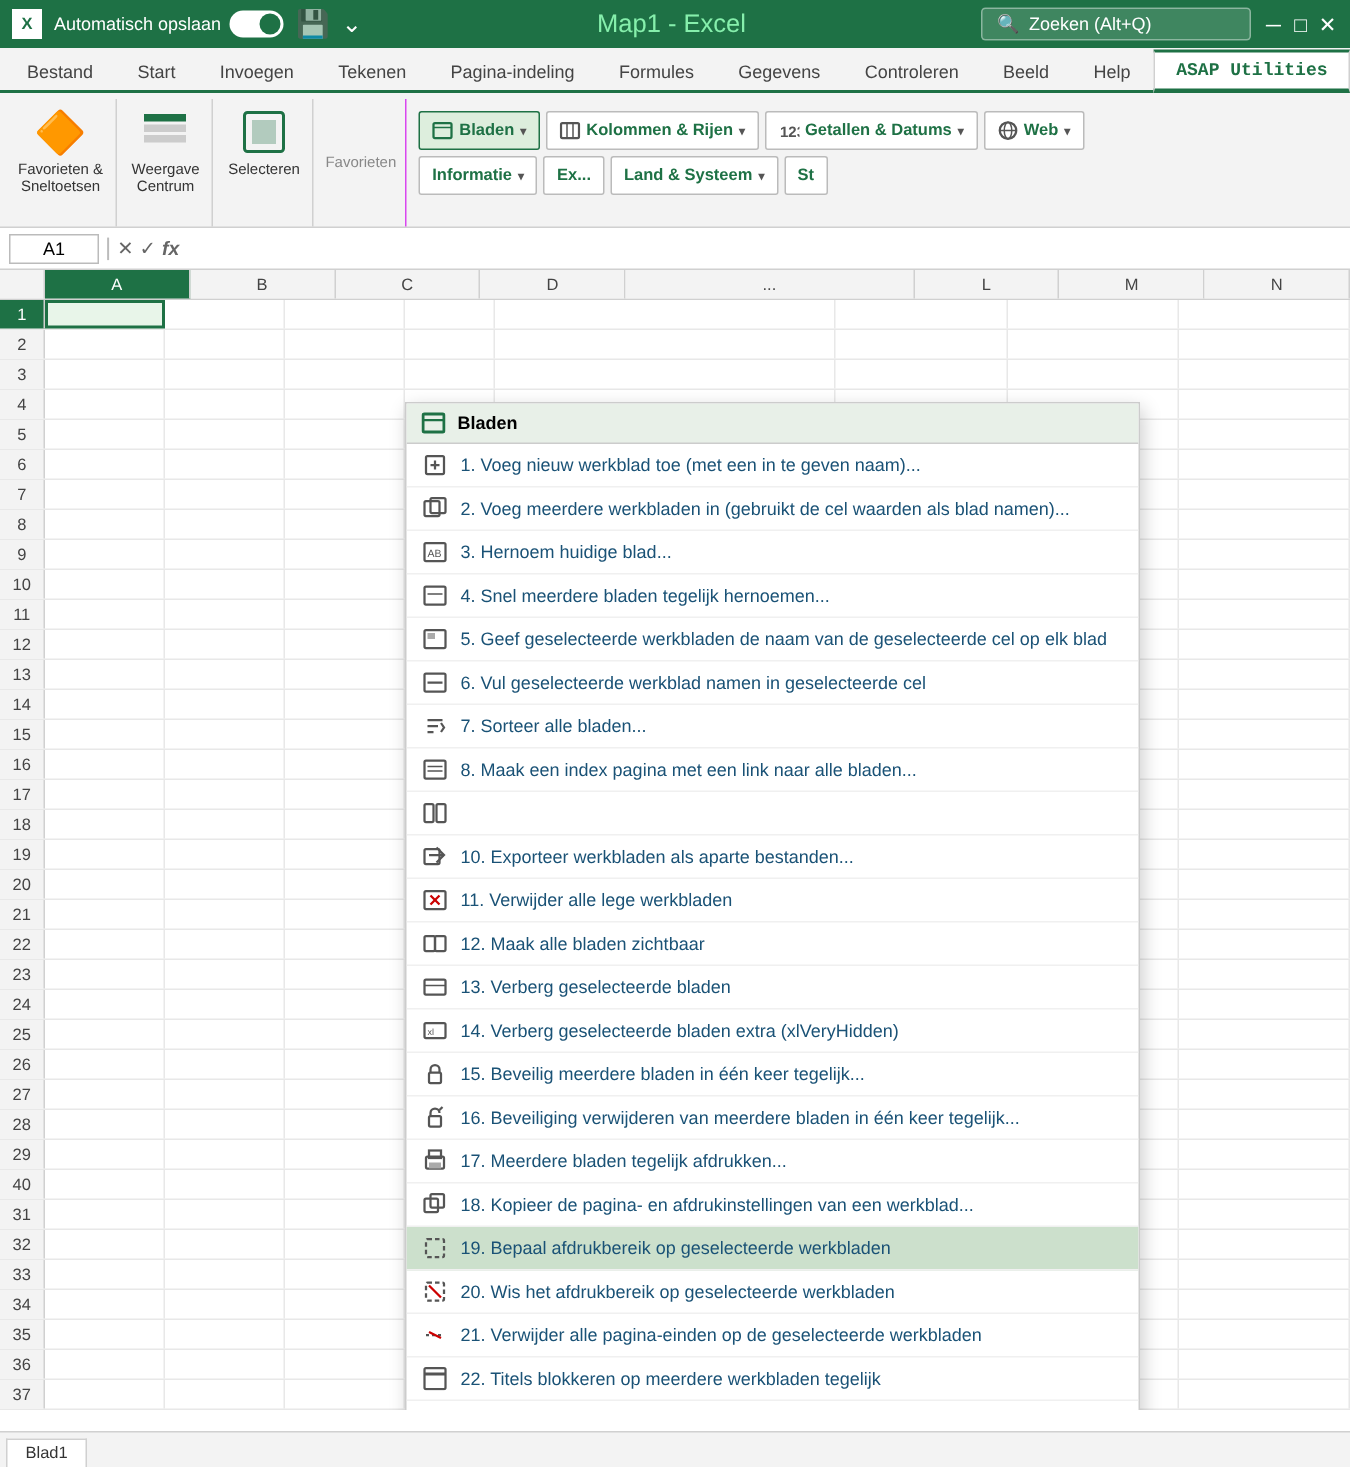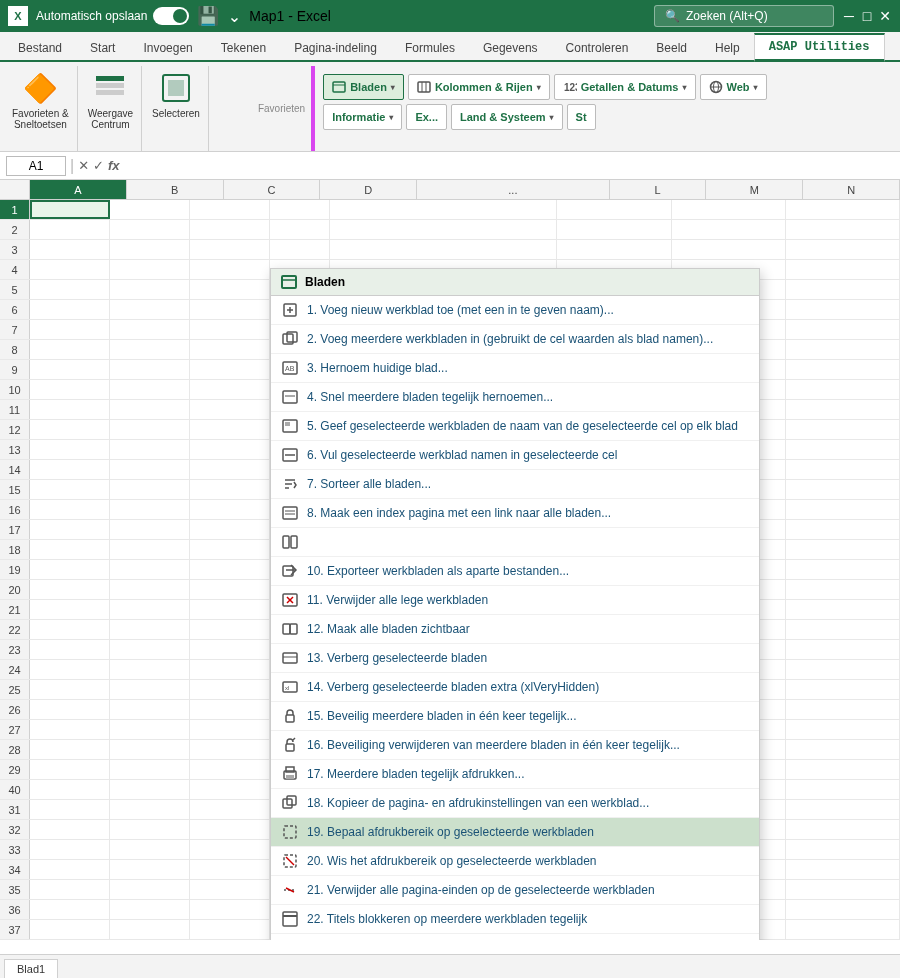--- a/index.html
+++ b/index.html
@@ -25,37 +25,38 @@
       display: flex; align-items: center; gap: 6px; font-size: 12px; color: white;
     }
     .toggle {
       width: 36px; height: 18px; background: white; border-radius: 9px;
       position: relative; display: inline-block;
     }
     .toggle-knob {
       width: 14px; height: 14px; background: #1e7145; border-radius: 50%;
       position: absolute; top: 2px; right: 2px;
     }
-    .title-bar-title { flex: 1; font-size: 14px; color: #000000; }
+    .title-bar-title { flex: 1; text-align: center; font-size: 17px; color: #86efac; }
     .title-bar-search {
       background: rgba(255,255,255,0.15); border: 1px solid rgba(255,255,255,0.4);
       border-radius: 3px; padding: 3px 10px; color: white; font-size: 12px;
       width: 180px; display: flex; align-items: center; gap: 6px;
     }
     .title-bar-controls { display: flex; gap: 4px; }
     .wc { width: 14px; height: 14px; display: flex; align-items: center; justify-content: center; color: white; font-size: 14px; cursor: pointer; }
 
     
     .ribbon-tabs {
       height: 30px;
       background: #f3f3f3;
       display: flex;
       align-items: flex-end;
       border-bottom: 2px solid #1e7145;
       padding-left: 4px;
+      justify-content: space-between;
     }
     .ribbon-tab {
       padding: 5px 14px;
       font-size: 12px;
       cursor: pointer;
       border: none;
       background: transparent;
       color: #444;
     }
     .ribbon-tab.active {
@@ -336,21 +337,21 @@
   </div>
   <div class="ribbon-group">
     <div class="ribbon-group-icon">
       <svg width="32" height="32" viewBox="0 0 32 32">
           <rect x="3" y="3" width="26" height="26" rx="2" fill="none" stroke="#1e7145" stroke-width="2"></rect>
           <rect x="8" y="8" width="16" height="16" fill="#1e7145" opacity="0.3"></rect>
         </svg>
     </div>
     <div class="ribbon-group-label">Selecteren</div>
   </div>
-  <div style="display:flex;align-items:center;font-size:10px;color:#888;writing-mode:horizontal-tb;border-right:4px solid #d946ef;padding:0 6px;margin-left:41px;">
+  <div style="display:flex;align-items:center;font-size:10px;color:#888;writing-mode:horizontal-tb;border-right:1px solid #d946ef;padding:0 6px;">
     <span>Favorieten</span>
   </div>
 
   <div style="display:flex;flex-direction:column;gap:4px;padding:8px 6px;">
     <div style="display:flex;gap:4px;">
       <button class="ribbon-dropdown-btn active">
         <svg width="14" height="14" viewBox="0 0 14 14">
             <rect x="1" y="2" width="12" height="10" rx="1" fill="none" stroke="#1e7145" stroke-width="1.5"></rect>
             <line x1="1" y1="5" x2="13" y2="5" stroke="#1e7145" stroke-width="1"></line>
           </svg>

